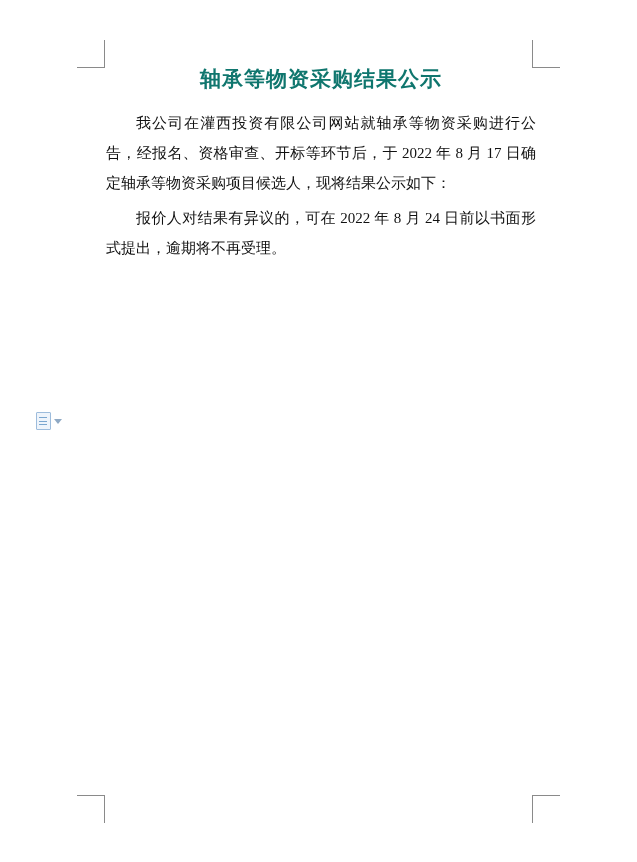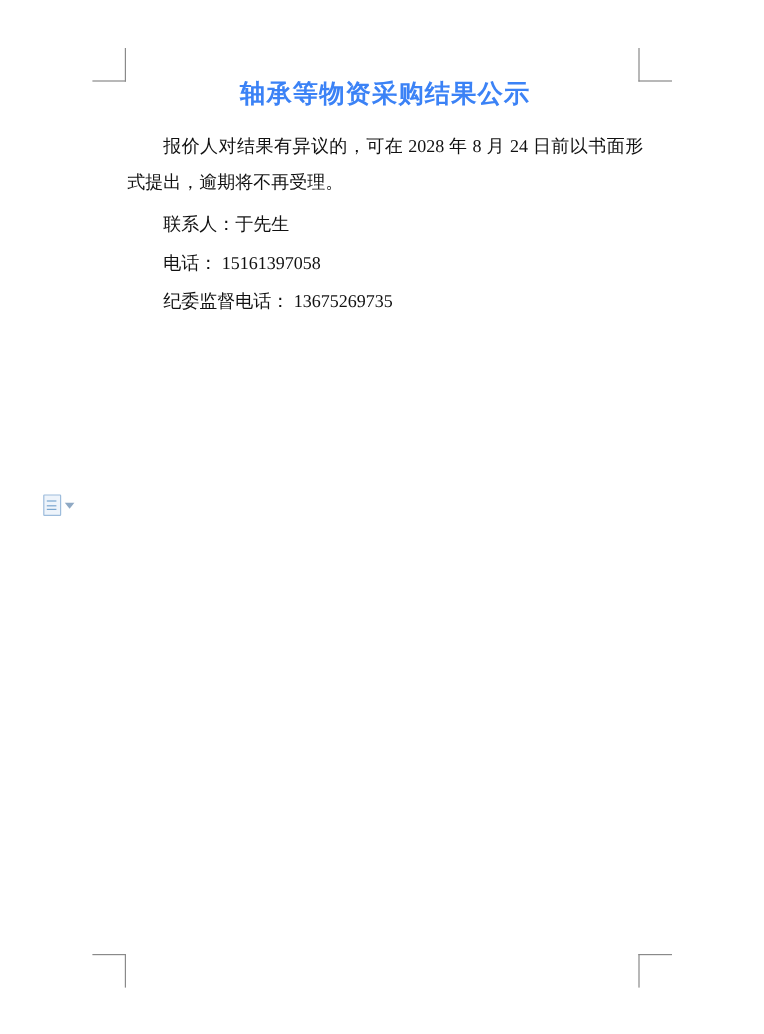--- a/index.html
+++ b/index.html
@@ -48,21 +48,21 @@
     left: 106px;
     top: 64px;
     width: 430px;
   }
 
   .doc-title {
     text-align: center;
     font-family: "Liberation Sans", sans-serif;
     font-size: 21px;
     font-weight: 700;
-    color: #3b82f6;
+    color: #0f766e;
     letter-spacing: 1px;
     line-height: 30px;
     margin: 0 0 14px 0;
   }
 
   p.para {
     margin: 0 0 5px 0;
     font-size: 15px;
     line-height: 30px;
     color: #111111;
@@ -135,27 +135,23 @@
   </div>
   <div class="mark br">
     <i class="h"></i>
       <i class="v"></i>
   </div>
 
   <div class="doc-body">
 
     <h1 class="doc-title">轴承等物资采购结果公示</h1>
 
-    <p class="para">报价人对结果有异议的，可在 2028 年 8 月 24 日前以书面形式提出，逾期将不再受理。</p>
+    <p class="para">我公司在灌西投资有限公司网站就轴承等物资采购进行公告，经报名、资格审查、开标等环节后，于 2022 年 8 月 17 日确定轴承等物资采购项目候选人，现将结果公示如下：</p>
+    <p class="para">报价人对结果有异议的，可在 2022 年 8 月 24 日前以书面形式提出，逾期将不再受理。</p>
 
-    <div class="contact-block">
-      <p class="para noindent">联系人：于先生</p>
-      <p class="para noindent">电话： 15161397058</p>
-      <p class="para noindent">纪委监督电话： 13675269735</p>
-    </div>
 
   </div>
 
   <div class="doc-icon">
     <span class="sheet"></span>
     <span class="caret"></span>
   </div>
 
 </div>
 

